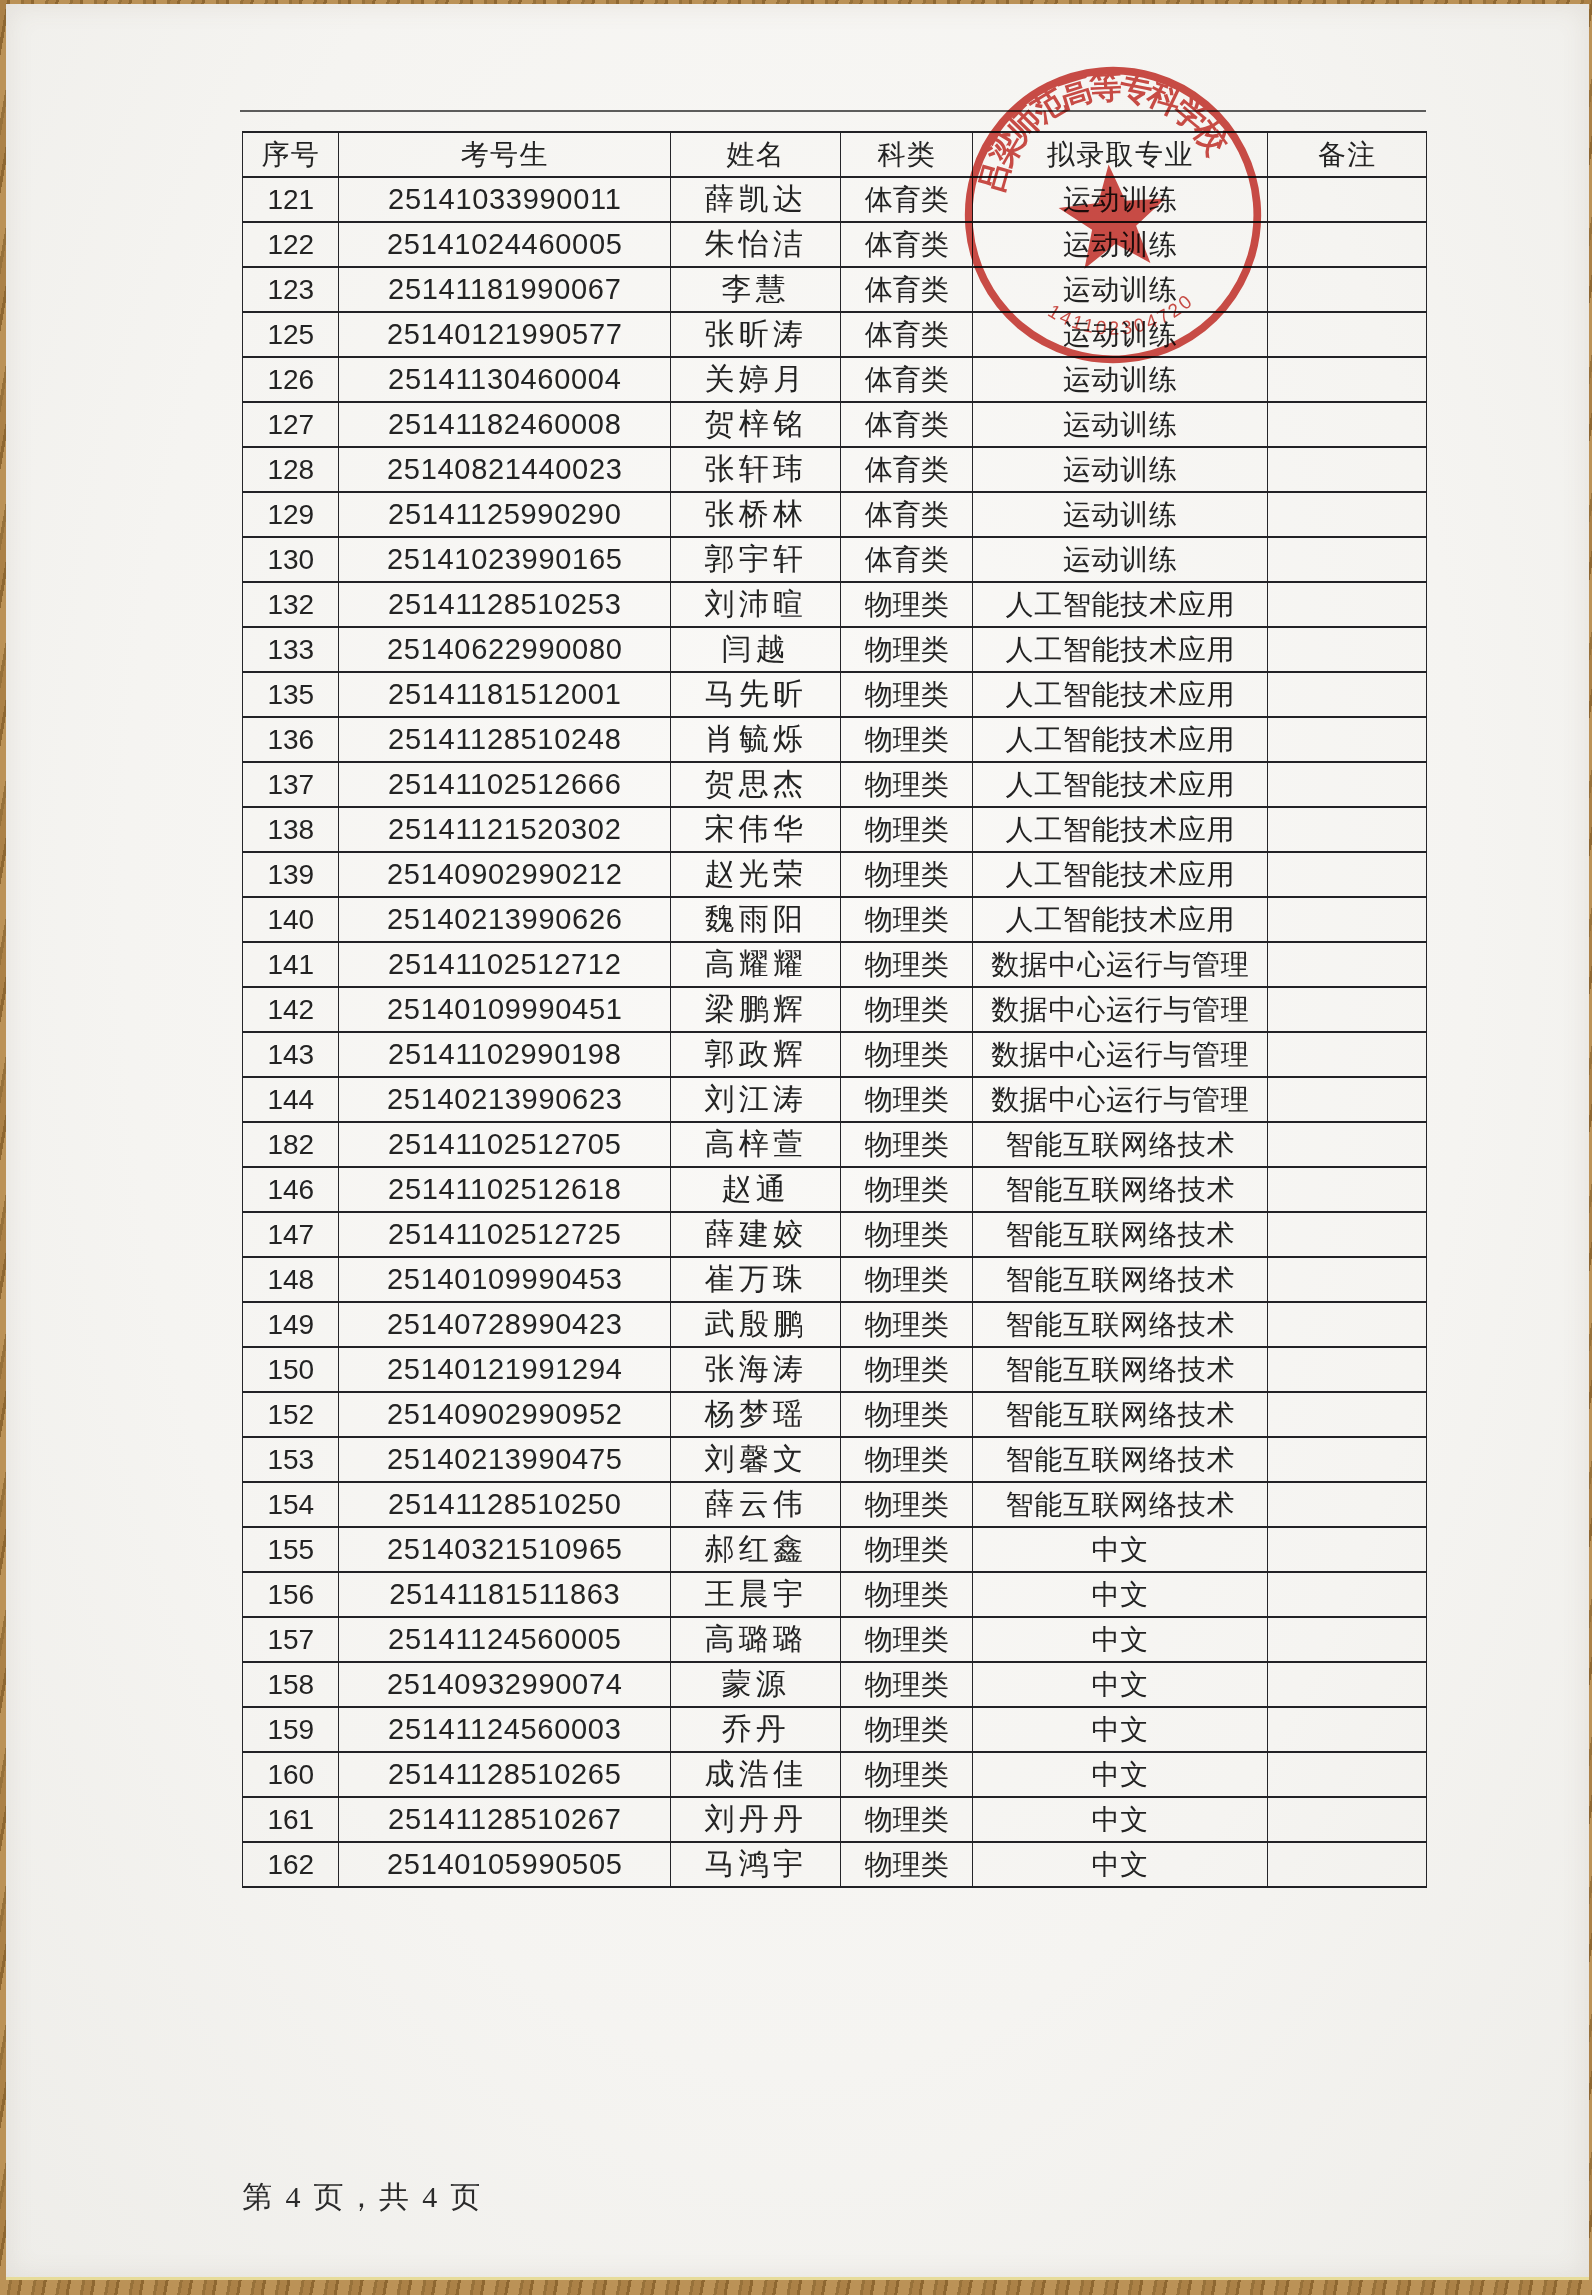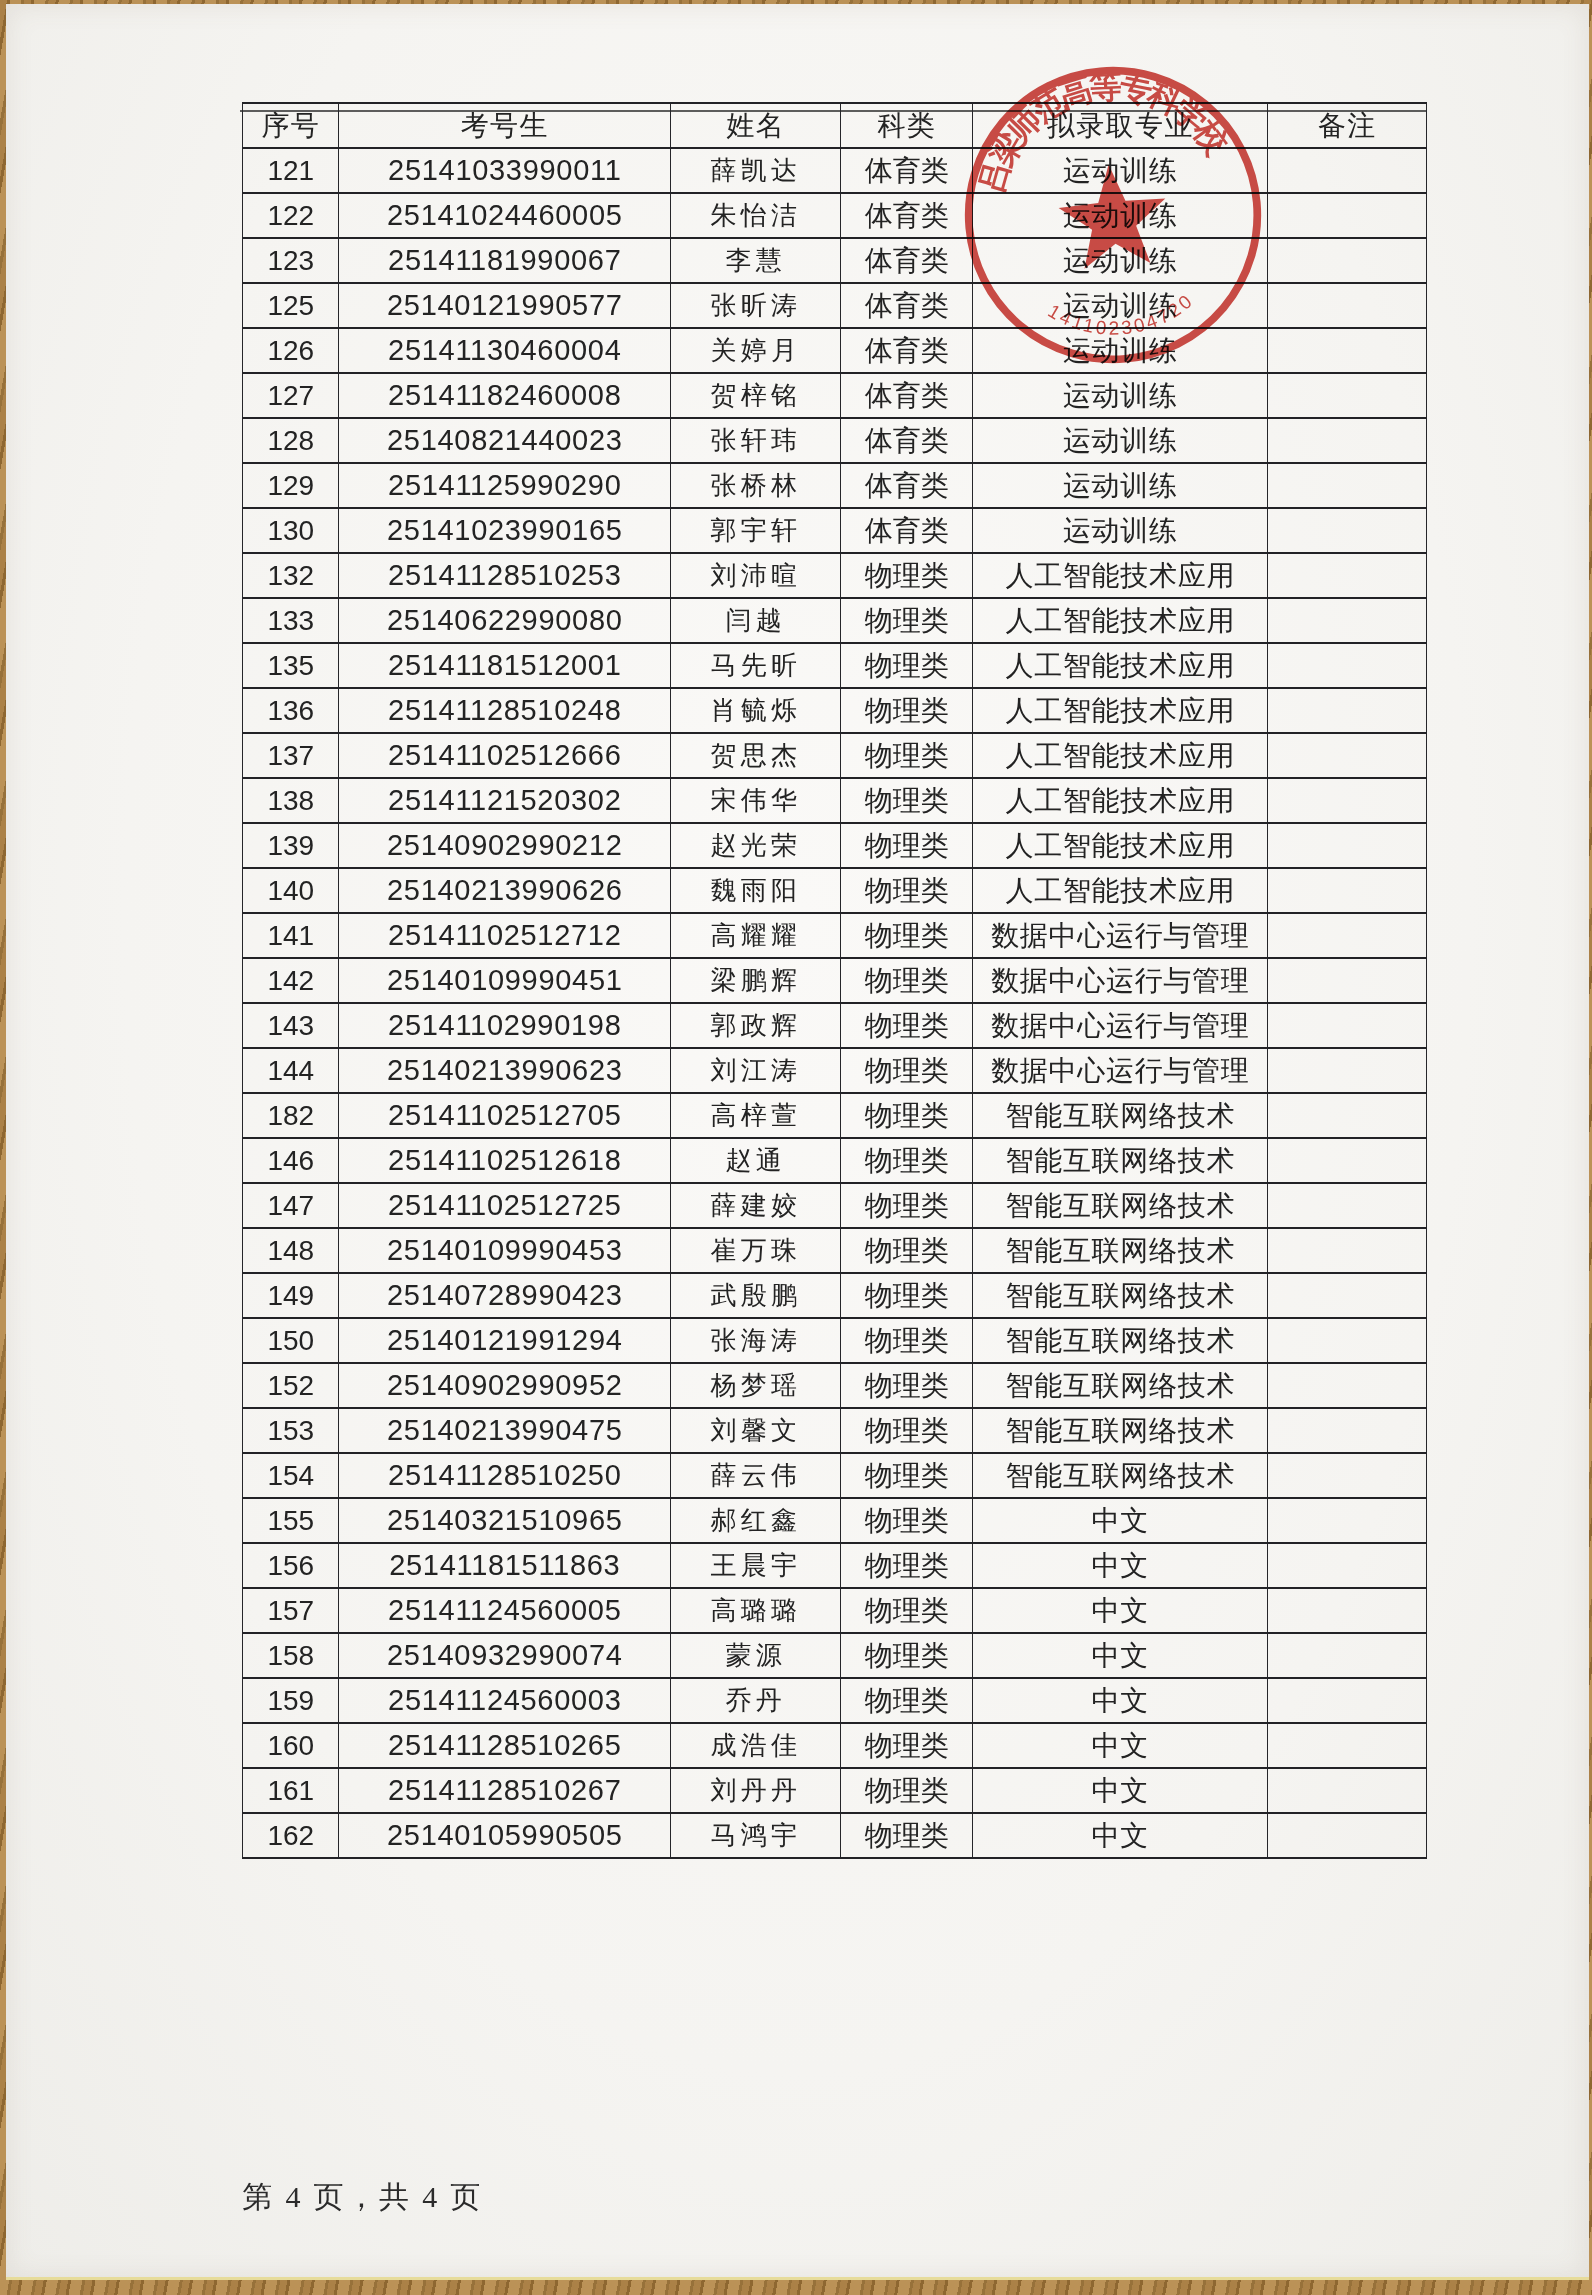--- a/index.html
+++ b/index.html
@@ -18,35 +18,35 @@
   }
   .bottom-edge-line{
     position:absolute; left:0; right:0; bottom:0; height:2.8px;
     background:#e7da92; opacity:.9;
   }
   .artifact-line{
     position:absolute; left:234px; top:106px; width:1186px; height:1.4px;
     background:#2a2a2a; opacity:.75;
   }
   table.roster{
-    position:absolute; left:236px; top:98px; width:1184px;
+    position:absolute; left:236px; top:127px; width:1184px;
     border-collapse:collapse; table-layout:fixed;
     background:transparent;
     padding-left:8px;
   }
   .roster th, .roster td{
     border-left:1.4px solid #26262a; border-right:1.4px solid #26262a;
     border-top:2.1px solid #222226; border-bottom:2.1px solid #222226;
     text-align:center; vertical-align:middle;
     color:#232323; height:45px; overflow:hidden; white-space:nowrap;
   }
   .roster th{ font-size:28px; font-weight:normal; letter-spacing:1.4px; }
   td.c-seq  { font-family:"Liberation Sans", sans-serif; font-size:28px; }
   td.c-num  { font-family:"Liberation Sans", sans-serif; font-size:29px; letter-spacing:0.7px; }
-  td.c-name { font-size:26px; letter-spacing:4.2px; }
+  td.c-name { font-size:30px; letter-spacing:4.2px; }
   td.c-cat  { font-size:28px; }
   td.c-major{ font-size:28px; letter-spacing:0.7px; }
   .footer{
     position:absolute; left:236px; top:2173px; width:986px;
     font-size:30px; color:#2b2b2b; letter-spacing:2.8px;
   }
   .stamp{
     position:absolute; left:924px; top:28px; width:366px; height:366px;
     transform:rotate(-5deg);
     mix-blend-mode:multiply; opacity:.82;

